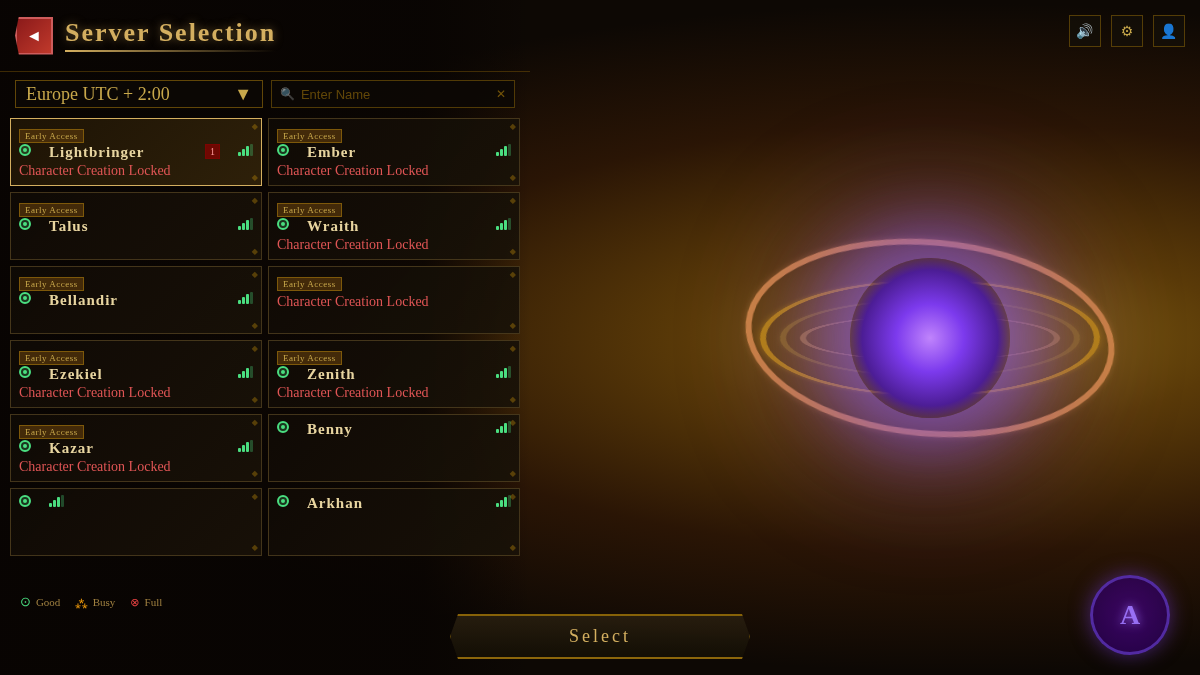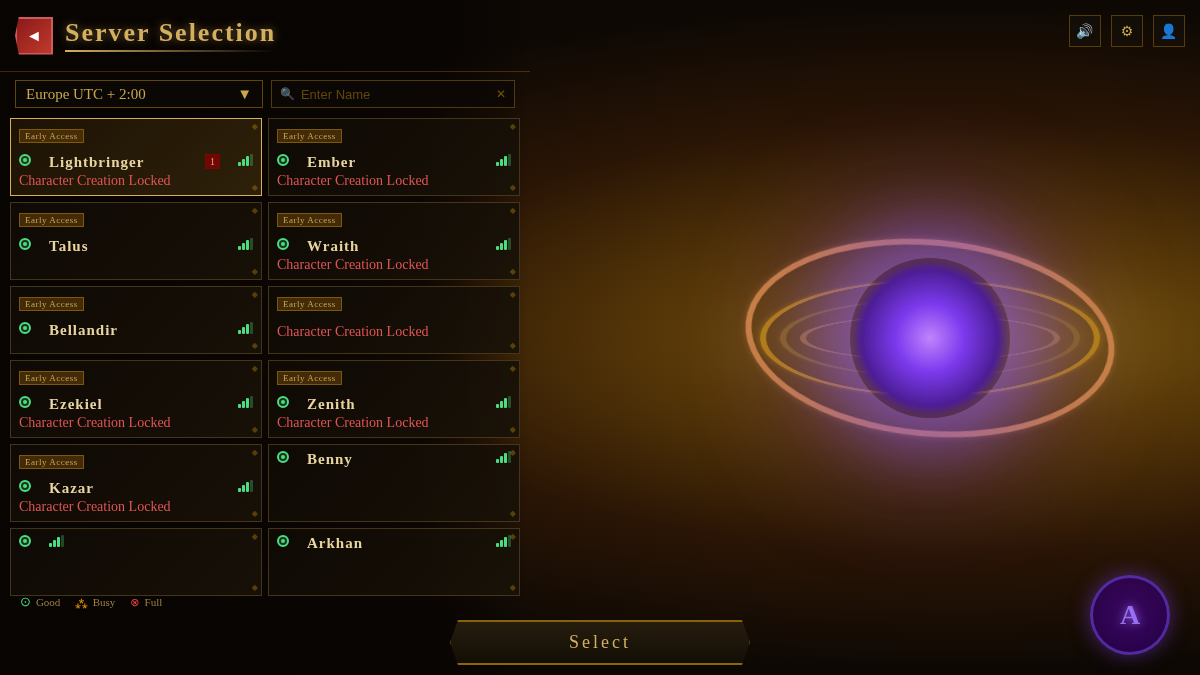--- a/index.html
+++ b/index.html
@@ -189,21 +189,21 @@
       padding: 8px 15px;
       height: 44px;
     }
 
     .region-select {
       flex: 1;
       background: rgba(12, 8, 4, 0.9);
       border: 1px solid rgba(184,134,11,0.5);
       color: #c8a84b;
       padding: 4px 10px;
-      font-size: 15px;
+      font-size: 18px;
       cursor: pointer;
       display: flex;
       align-items: center;
       justify-content: space-between;
     }
 
     .search-box {
       flex: 1;
       background: rgba(12, 8, 4, 0.9);
       border: 1px solid rgba(184,134,11,0.4);
@@ -262,21 +262,21 @@
     .server-card::before { top: 3px; right: 3px; }
     .server-card::after { bottom: 3px; right: 3px; }
 
     .early-access-badge {
       display: inline-block;
       background: rgba(80,50,10,0.8);
       border: 1px solid rgba(184,134,11,0.5);
       color: #c8a84b;
       font-size: 9px;
       padding: 1px 5px;
-      margin-bottom: 11px;
+      margin-bottom: 1px;
       letter-spacing: 0.5px;
     }
 
     .server-row {
       display: flex;
       align-items: flex-start;
       gap: 18px;
       font-family: Liberation Serif, serif;
     }
 
@@ -368,21 +368,21 @@
       color: #a08040;
     }
 
     .legend-dot-good { color: #4ade80; font-size: 13px; }
     .legend-dot-busy { color: #f59e0b; font-size: 11px; }
     .legend-dot-full { color: #ef4444; font-size: 11px; }
 
     
     .select-btn-container {
       position: absolute;
-      bottom: 10px;
+      bottom: 16px;
       left: 50%;
       transform: translateX(-50%);
       z-index: 20;
       width: 300px;
     }
 
     .select-btn {
       width: 100%;
       background: linear-gradient(to bottom, rgba(40,30,15,0.95), rgba(20,15,5,0.95));
       border-top: 2px solid rgba(184,134,11,0.7);

